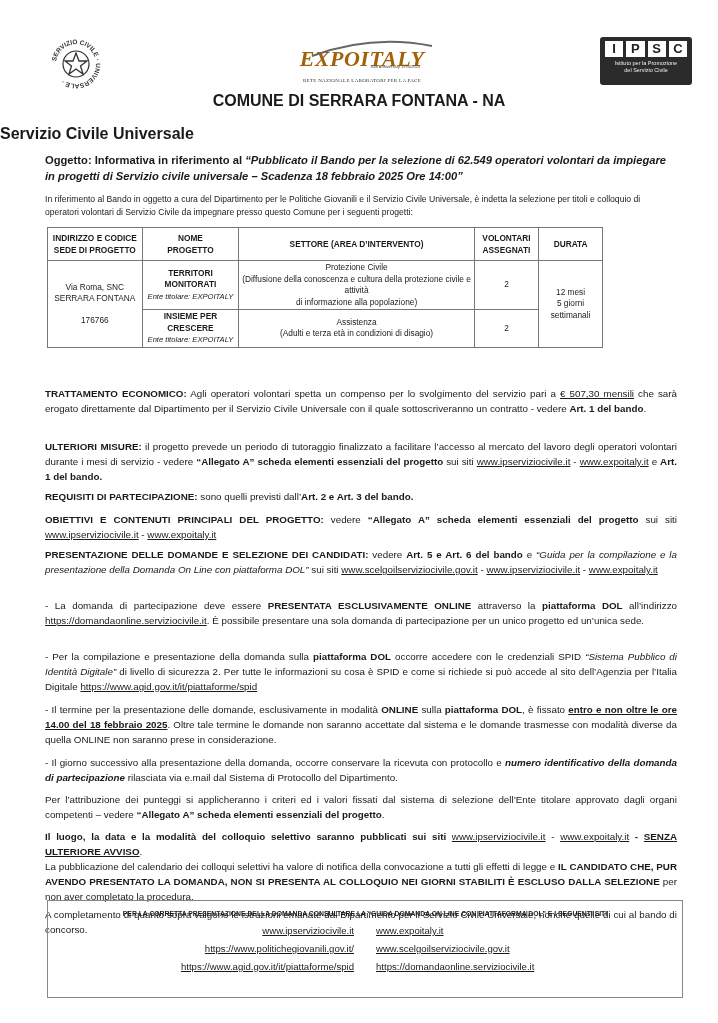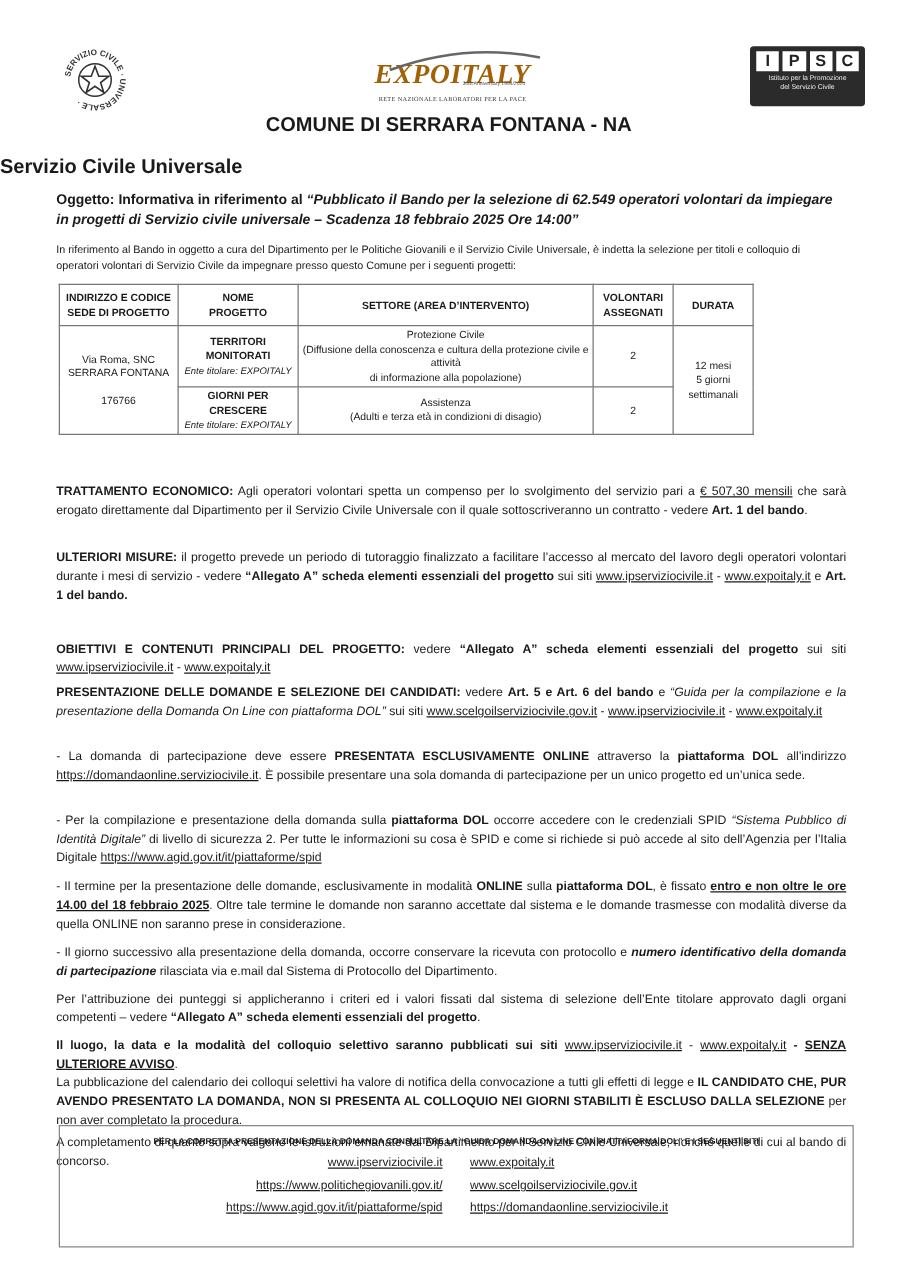--- a/index.html
+++ b/index.html
@@ -126,41 +126,44 @@
       </td>
       <td>2</td>
       <td rowspan="2">
         <div>12 mesi</div>
         <div>5 giorni</div>
         <div>settimanali</div>
       </td>
     </tr>
     <tr style="height:36px">
       <td>
-        <div class="pname">GIORNI PER</div>
+        <div class="pname">INSIEME PER</div>
         <div class="pname">CRESCERE</div>
         <div class="ente">Ente titolare: EXPOITALY</div>
       </td>
       <td>
         <div>Assistenza</div>
         <div>(Adulti e terza età in condizioni di disagio)</div>
       </td>
       <td>2</td>
     </tr>
   </tbody>
     </table>
 
   <div class="sec" style="top:344px">
     <span class="b">TRATTAMENTO ECONOMICO:</span><span> Agli operatori volontari spetta un compenso per lo svolgimento del servizio pari a </span><span class="u">€ 507,30 mensili</span><span> che sarà erogato direttamente dal Dipartimento per il Servizio Civile Universale con il quale sottoscriveranno un contratto - vedere </span><span class="b">Art. 1 del bando</span><span>.</span>
   </div>
 
   <div class="sec" style="top:397px">
     <span class="b">ULTERIORI MISURE:</span><span> il progetto prevede un periodo di tutoraggio finalizzato a facilitare l’accesso al mercato del lavoro degli operatori volontari durante i mesi di servizio - vedere </span><span class="b">“Allegato A” scheda elementi essenziali del progetto</span><span> sui siti </span><a class="lnk">www.ipserviziocivile.it</a><span> - </span><a class="lnk">www.expoitaly.it</a><span> e </span><span class="b">Art. 1 del bando.</span>
   </div>
 
+  <div class="sec" style="top:447px">
+    <span class="b">REQUISITI DI PARTECIPAZIONE:</span><span> sono quelli previsti dall’</span><span class="b">Art. 2 e Art. 3 del bando.</span>
+  </div>
 
   <div class="sec" style="top:470px">
     <span class="b">OBIETTIVI E CONTENUTI PRINCIPALI DEL PROGETTO:</span><span> vedere </span><span class="b">“Allegato A” scheda elementi essenziali del progetto</span><span> sui siti </span><a class="lnk">www.ipserviziocivile.it</a><span> - </span><a class="lnk">www.expoitaly.it</a>
   </div>
 
   <div class="sec" style="top:505px">
     <span class="b">PRESENTAZIONE DELLE DOMANDE E SELEZIONE DEI CANDIDATI:</span><span> vedere </span><span class="b">Art. 5 e Art. 6 del bando</span><span> e </span><span class="i">“Guida per la compilazione e la presentazione della Domanda On Line con piattaforma DOL”</span><span> sui siti </span><a class="lnk">www.scelgoilserviziocivile.gov.it</a><span> - </span><a class="lnk">www.ipserviziocivile.it</a><span> - </span><a class="lnk">www.expoitaly.it</a>
   </div>
 
   <div class="sec" style="top:556px">

